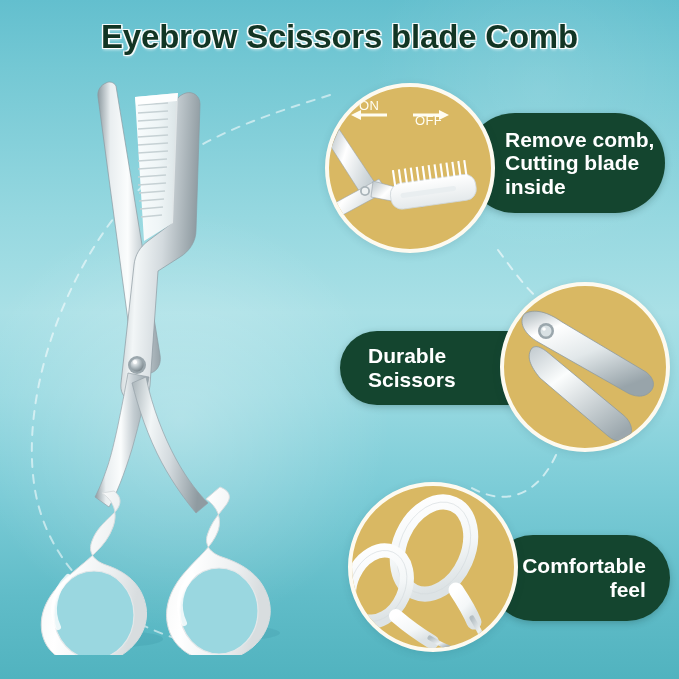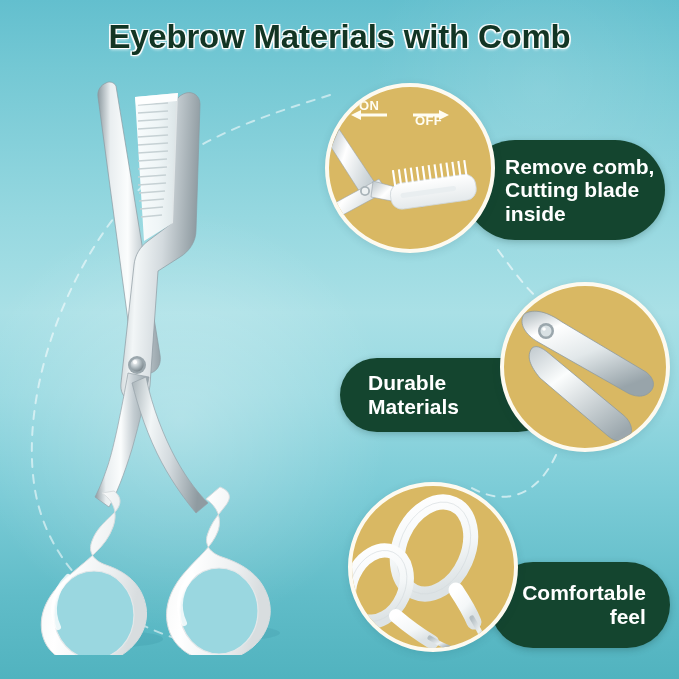--- a/index.html
+++ b/index.html
@@ -95,21 +95,20 @@
   .circle svg { display: block; }
 
   .pill {
     position: absolute;
     background: #14452f;
     border-radius: 999px;
     display: flex;
     align-items: center;
     box-sizing: border-box;
     box-shadow: 0 2px 7px rgba(10,40,35,0.25);
-    margin-top: 27px;
   }
   .pill-text {
     color: #ffffff;
     font-weight: bold;
     font-size: 21px;
     line-height: 1.12;
     white-space: pre-line;
   }
 
   
@@ -127,42 +126,42 @@
   
   #callout-comfortable .circle { left: 348px; top: 482px; width: 170px; height: 170px; }
   #callout-comfortable .pill   { left: 490px; top: 535px; width: 180px; height: 86px;
                                  padding-left: 22px; padding-right: 14px;
                                  justify-content: center; }
   #callout-comfortable .pill-text { text-align: right; }
 
   .onoff-label {
     position: absolute;
     color: #fffdf2;
-    font-weight: bold;
+    font-weight: normal;
     font-size: 13px;
     letter-spacing: 0.4px;
     text-align: right;
   }
 </style>
 </head>
 <body>
 
 <div id="page">
 
   <div class="bg-glow"></div>
   <div class="bg-glow2"></div>
 
   <svg class="dash-svg" viewBox="0 0 679 679" xmlns="http://www.w3.org/2000/svg">
     <path d="M330,95 C250,120 175,145 120,210 C60,285 20,400 35,490 C52,586 140,640 230,650" fill="none" stroke="#ffffff" stroke-opacity="0.55" stroke-width="2" stroke-dasharray="8 8" stroke-linecap="round"></path>
     <path d="M498,250 C520,280 528,290 540,300" fill="none" stroke="#ffffff" stroke-opacity="0.6" stroke-width="2" stroke-dasharray="8 8" stroke-linecap="round"></path>
     <path d="M556,455 C540,490 510,510 470,487" fill="none" stroke="#ffffff" stroke-opacity="0.6" stroke-width="2" stroke-dasharray="8 8" stroke-linecap="round"></path>
     <path d="M560,452 C548,500 520,520 478,505" fill="none" stroke="#ffffff" stroke-opacity="0.0" stroke-width="2"></path>
   </svg>
 
-  <div class="title">Eyebrow Materials with Comb</div>
+  <div class="title">Eyebrow Scissors blade Comb</div>
 
   <div class="product">
     <svg width="310" height="600" viewBox="0 0 310 600" xmlns="http://www.w3.org/2000/svg">
       <defs>
         <linearGradient id="steel" x1="0" y1="0" x2="1" y2="0">
           <stop offset="0%" stop-color="#8d9aa0"></stop>
           <stop offset="20%" stop-color="#e9eef0"></stop>
           <stop offset="48%" stop-color="#fbfdfd"></stop>
           <stop offset="72%" stop-color="#c3ccd1"></stop>
           <stop offset="100%" stop-color="#97a4aa"></stop>
@@ -318,21 +317,21 @@
 
       <div class="onoff-label" style="left:30px; top:11px;">ON</div>
       <div class="onoff-label" style="left:86px; top:26px;">OFF</div>
     </div>
   </div>
 
   <div class="callout" id="callout-durable">
 
     <div class="pill">
       <div class="pill-text">Durable
-Materials</div>
+Scissors</div>
     </div>
 
     <div class="circle">
       <svg width="162" height="162" viewBox="0 0 162 162" xmlns="http://www.w3.org/2000/svg">
         <defs>
           <linearGradient id="st4" x1="0" y1="0" x2="0.6" y2="1">
             <stop offset="0%" stop-color="#aab5ba"></stop>
             <stop offset="25%" stop-color="#ffffff"></stop>
             <stop offset="58%" stop-color="#e2e8ea"></stop>
             <stop offset="100%" stop-color="#98a4aa"></stop>

